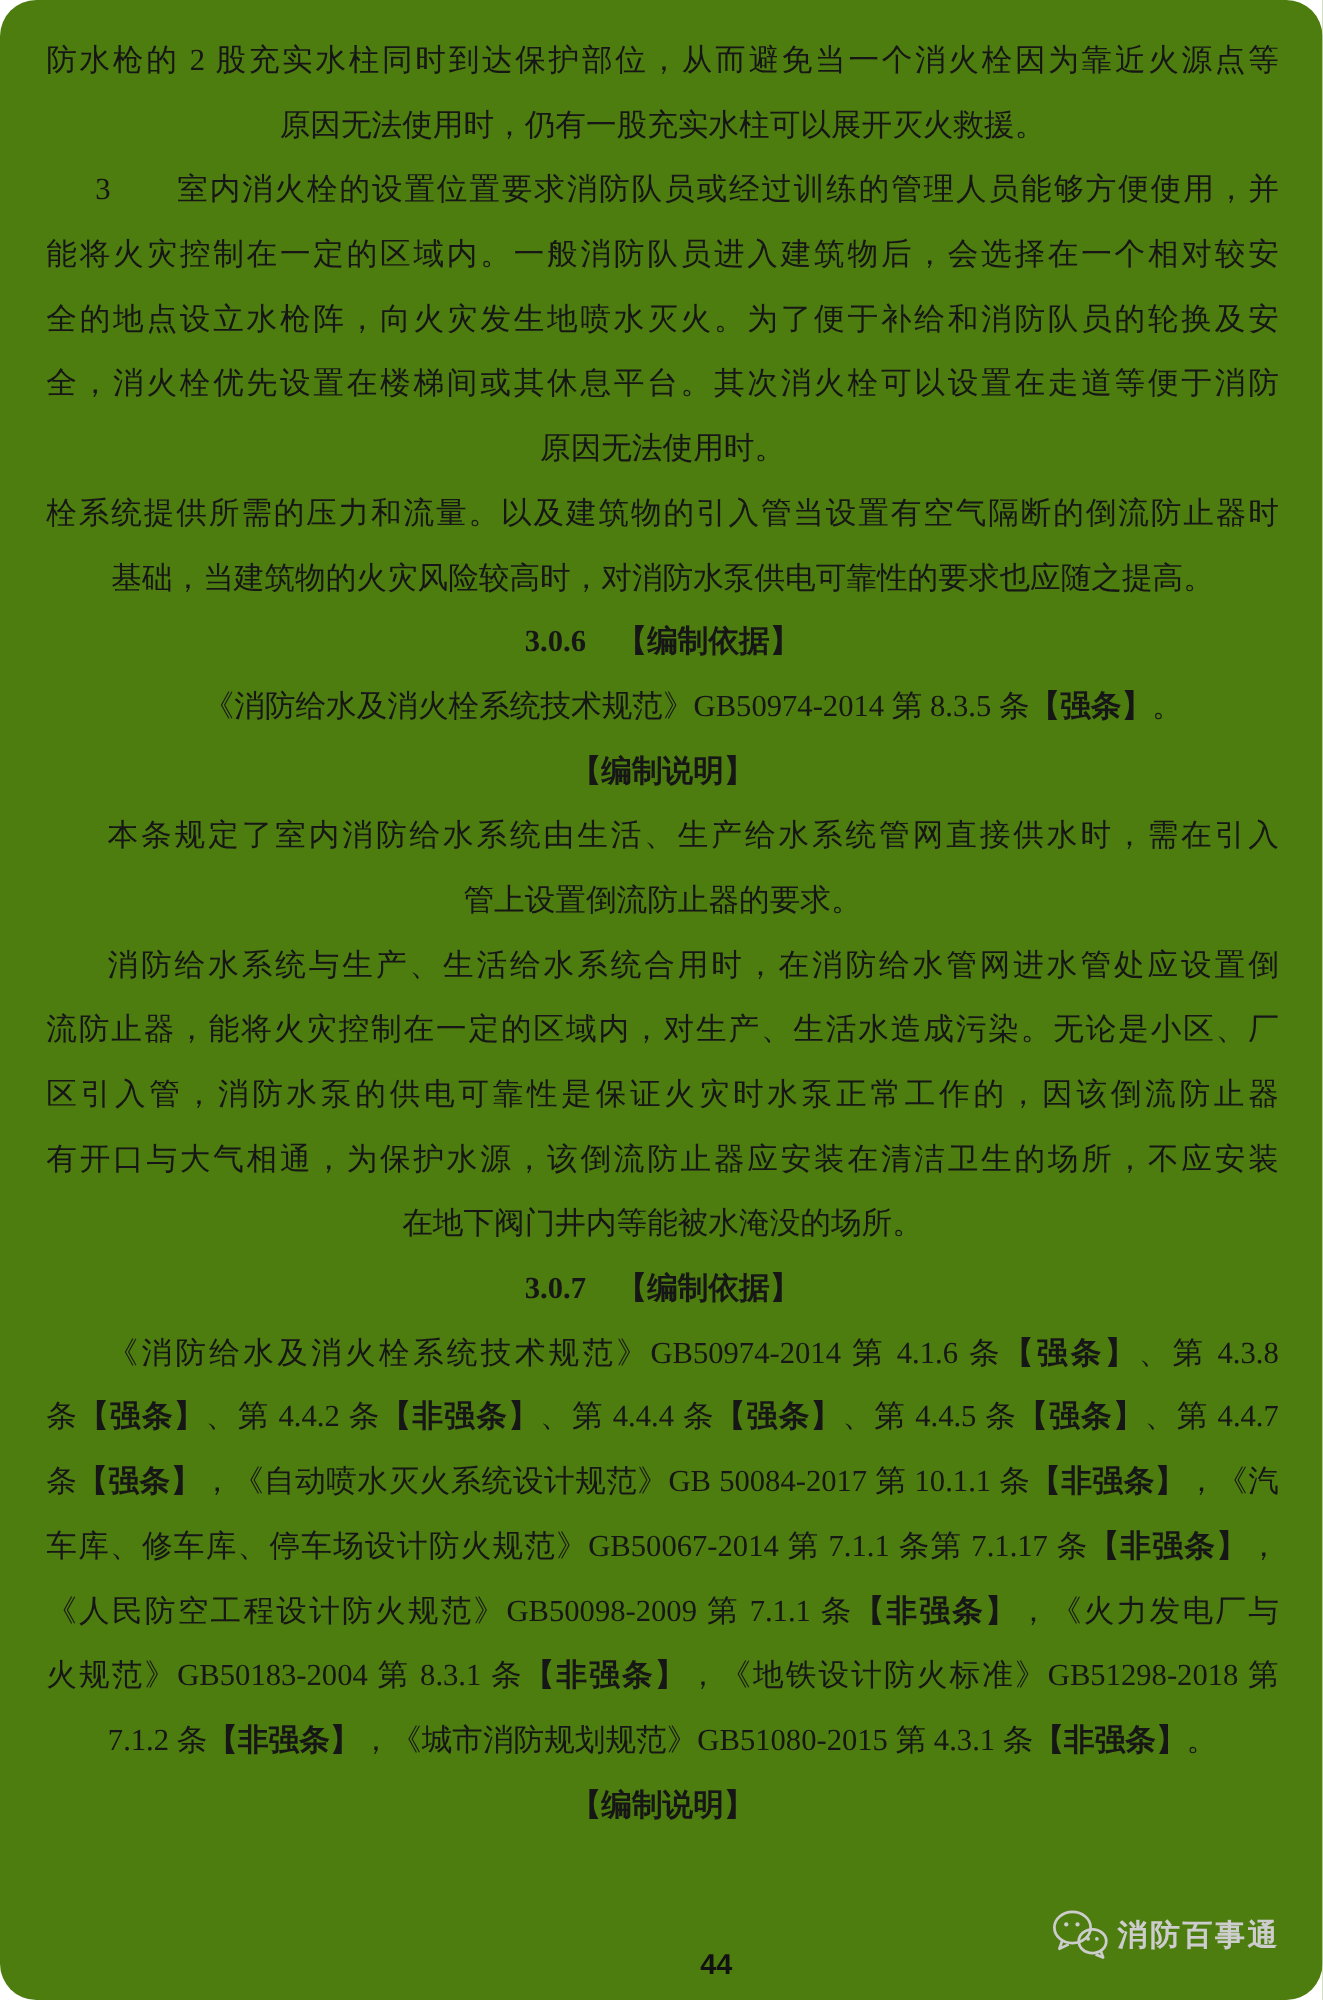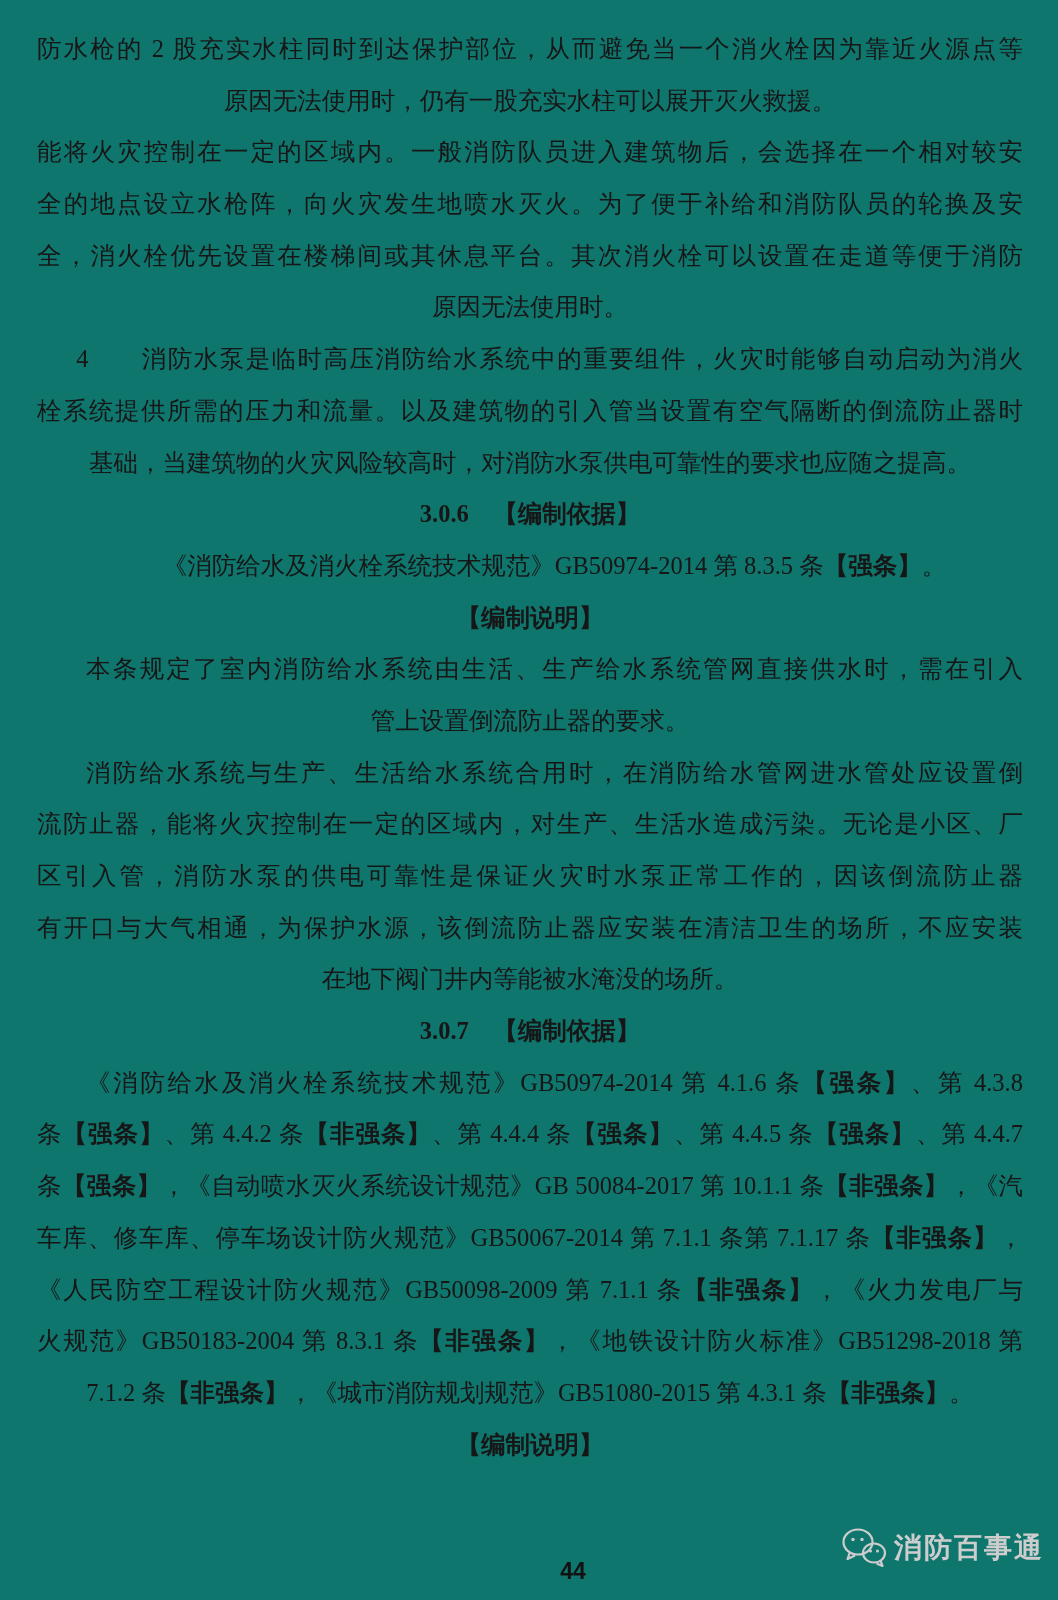--- a/index.html
+++ b/index.html
@@ -1,23 +1,24 @@
 <!DOCTYPE html>
 <html><head>
 <meta charset="utf-8">
 <style>
   html, body { margin: 0; padding: 0; background: #ffffff; }
   .page {
     position: relative;
     width: 1058px;
     height: 1600px;
-    background: #0f766e;
+    background: #4d7c0f;
     overflow: hidden;
     font-family: "Liberation Serif", "DejaVu Serif", serif;
     color: #161616;
+    border-radius: 29px;
   }
   .doc-body {
     position: absolute;
     left: 37px;
     top: 23px;
     width: 986px;
   }
   .line {
     font-size: 24.5px;
     line-height: 51.7px;
@@ -37,21 +38,21 @@
     left: 841px;
     top: 1524px;
     height: 48px;
     display: flex;
     align-items: center;
     gap: 7px;
     color: #c9c9c9;
   }
   .wm-text {
     font-family: Liberation Serif, serif;
-    font-size: 28px;
+    font-size: 24px;
     font-weight: 700;
     letter-spacing: 2px;
     color: #cdcdcd;
   }
   .page-number {
     position: absolute;
     left: 0;
     top: 1558px;
     width: 100%;
     text-align: center;
@@ -63,25 +64,25 @@
   }
 </style>
 </head>
 <body>
 
 <div class="page">
 
   <div class="doc-body">
       <div class="line fill">防水枪的 2 股充实水柱同时到达保护部位，从而避免当一个消火栓因为靠近火源点等</div>
       <div class="line">原因无法使用时，仍有一股充实水柱可以展开灭火救援。</div>
+      <div class="line fill" style="text-indent: 1.6em;">3　　室内消火栓的设置位置要求消防队员或经过训练的管理人员能够方便使用，并</div>
       <div class="line fill">能将火灾控制在一定的区域内。一般消防队员进入建筑物后，会选择在一个相对较安</div>
       <div class="line fill">全的地点设立水枪阵，向火灾发生地喷水灭火。为了便于补给和消防队员的轮换及安</div>
       <div class="line fill">全，消火栓优先设置在楼梯间或其休息平台。其次消火栓可以设置在走道等便于消防</div>
       <div class="line">原因无法使用时。</div>
-      <div class="line fill" style="text-indent: 1.6em;">4　　消防水泵是临时高压消防给水系统中的重要组件，火灾时能够自动启动为消火</div>
       <div class="line fill">栓系统提供所需的压力和流量。以及建筑物的引入管当设置有空气隔断的倒流防止器时</div>
       <div class="line">基础，当建筑物的火灾风险较高时，对消防水泵供电可靠性的要求也应随之提高。</div>
       <div class="line bold">3.0.6　<b>【编制依据】</b></div>
       <div class="line" style="text-indent: 2em;">《消防给水及消火栓系统技术规范》GB50974-2014 第 8.3.5 条<b>【强条】</b>。</div>
       <div class="line"><b>【编制说明】</b></div>
       <div class="line fill" style="text-indent: 2em;">本条规定了室内消防给水系统由生活、生产给水系统管网直接供水时，需在引入</div>
       <div class="line">管上设置倒流防止器的要求。</div>
       <div class="line fill" style="text-indent: 2em;">消防给水系统与生产、生活给水系统合用时，在消防给水管网进水管处应设置倒</div>
       <div class="line fill">流防止器，能将火灾控制在一定的区域内，对生产、生活水造成污染。无论是小区、厂</div>
       <div class="line fill">区引入管，消防水泵的供电可靠性是保证火灾时水泵正常工作的，因该倒流防止器</div>

